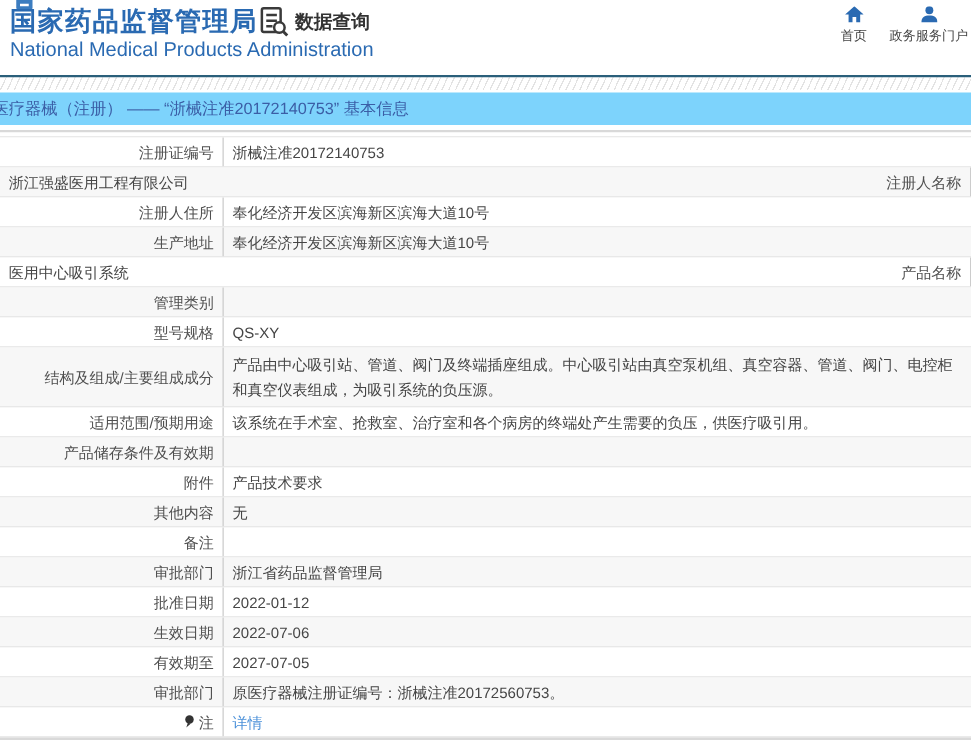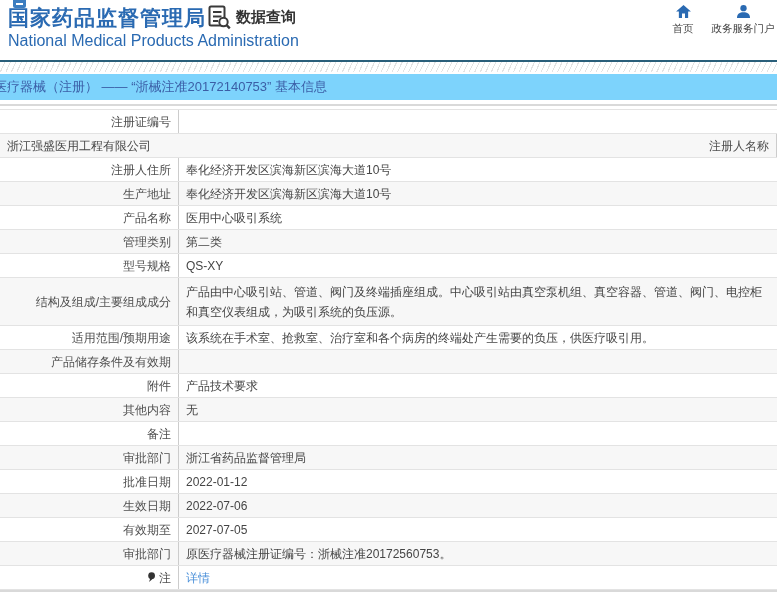--- a/index.html
+++ b/index.html
@@ -128,50 +128,50 @@
 
   <div class="pre-table-gap"></div>
   <div class="thin-rule"></div>
   <div class="post-rule-gap"></div>
 
   <div class="info-table">
       <div class="row">
         <div class="cell label">
           <span>注册证编号</span>
         </div>
+        <div class="cell value">浙械注准20172140753</div>
       </div>
       <div class="row">
         <div class="cell value">浙江强盛医用工程有限公司</div>
         <div class="cell label">
           <span>注册人名称</span>
         </div>
       </div>
       <div class="row">
         <div class="cell label">
           <span>注册人住所</span>
         </div>
         <div class="cell value">奉化经济开发区滨海新区滨海大道10号</div>
       </div>
       <div class="row">
         <div class="cell label">
           <span>生产地址</span>
         </div>
         <div class="cell value">奉化经济开发区滨海新区滨海大道10号</div>
       </div>
       <div class="row">
+        <div class="cell value">医用中心吸引系统</div>
         <div class="cell label">
           <span>产品名称</span>
         </div>
-        <div class="cell value">医用中心吸引系统</div>
       </div>
       <div class="row">
         <div class="cell label">
           <span>管理类别</span>
         </div>
-        <div class="cell value">第二类</div>
       </div>
       <div class="row">
         <div class="cell label">
           <span>型号规格</span>
         </div>
         <div class="cell value">QS-XY</div>
       </div>
       <div class="row tall">
         <div class="cell label">
           <span>结构及组成/主要组成成分</span>

